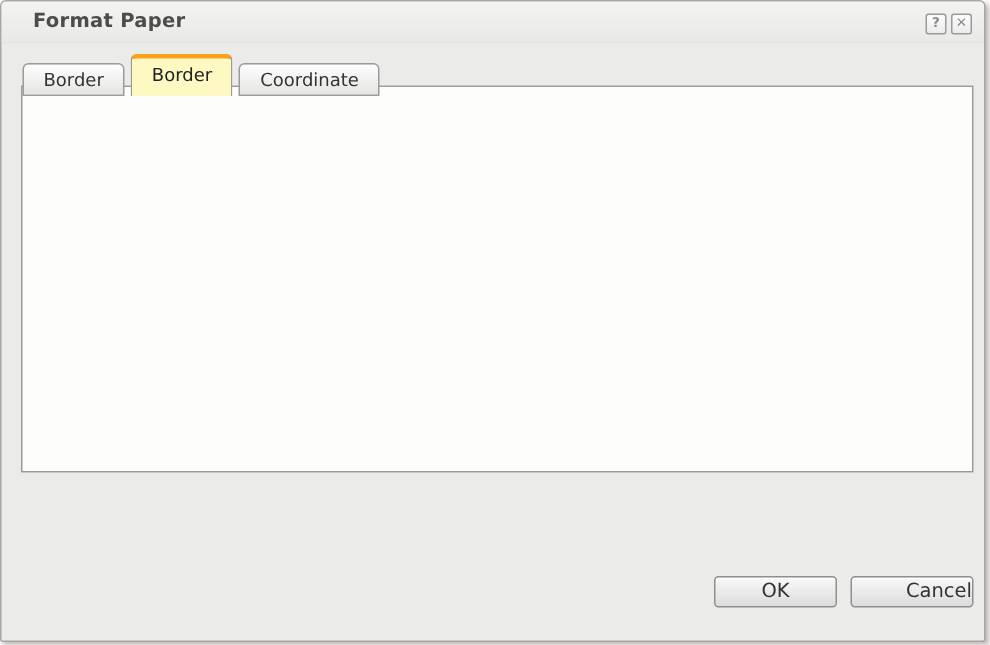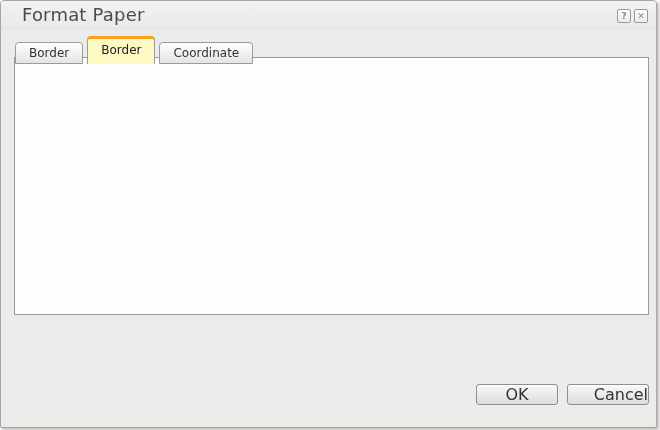--- a/index.html
+++ b/index.html
@@ -18,21 +18,21 @@
 
   
   .titlebar {
     position: absolute; left: 0; top: 0; width: 655px; height: 28px;
     background: linear-gradient(#f3f3f1, #e9e9e7);
     border-radius: 3px 3px 0 0;
     border-bottom: 1px solid #e3e3e1;
   }
   .title {
     position: absolute; left: 21px; top: 0; line-height: 28px;
-    font-size: 18px; font-weight: normal; color: #4c4c4c;
+    font-size: 13px; font-weight: bold; color: #4c4c4c;
     letter-spacing: 0.2px;
   }
   .win-icon {
     position: absolute; top: 8px; width: 14px; height: 14px;
     border: 1px solid #9a9a9a; border-radius: 2px;
     background: linear-gradient(#fcfcfc, #ececec);
     color: #8a8a8a; font-size: 9px; font-weight: bold;
     text-align: center; line-height: 12px; cursor: pointer;
   }
   .win-icon.help { left: 616px; }
@@ -89,21 +89,21 @@
     position: absolute; left: 172px; top: 100px; width: 17px; height: 19px;
     border: 1px solid #9a9a9a; cursor: pointer;
   }
 
   
   .btn {
     position: absolute; top: 383px; width: 82px; height: 21px;
     border: 1px solid #8f8f8f; border-radius: 3px;
     background: linear-gradient(#f9f9f9, #dcdcdc);
     box-shadow: inset 0 1px 0 #fff;
-    font-size: 16px; color: #333; text-align: center; line-height: 19px;
+    font-size: 13px; color: #333; text-align: center; line-height: 19px;
     cursor: pointer;
   }
   .btn.ok { left: 475px; }
   .btn.cancel { left: 566px; text-align: right; }
 </style>
 </head>
 <body>
 
 <div class="stage">
   <div class="dialog">

